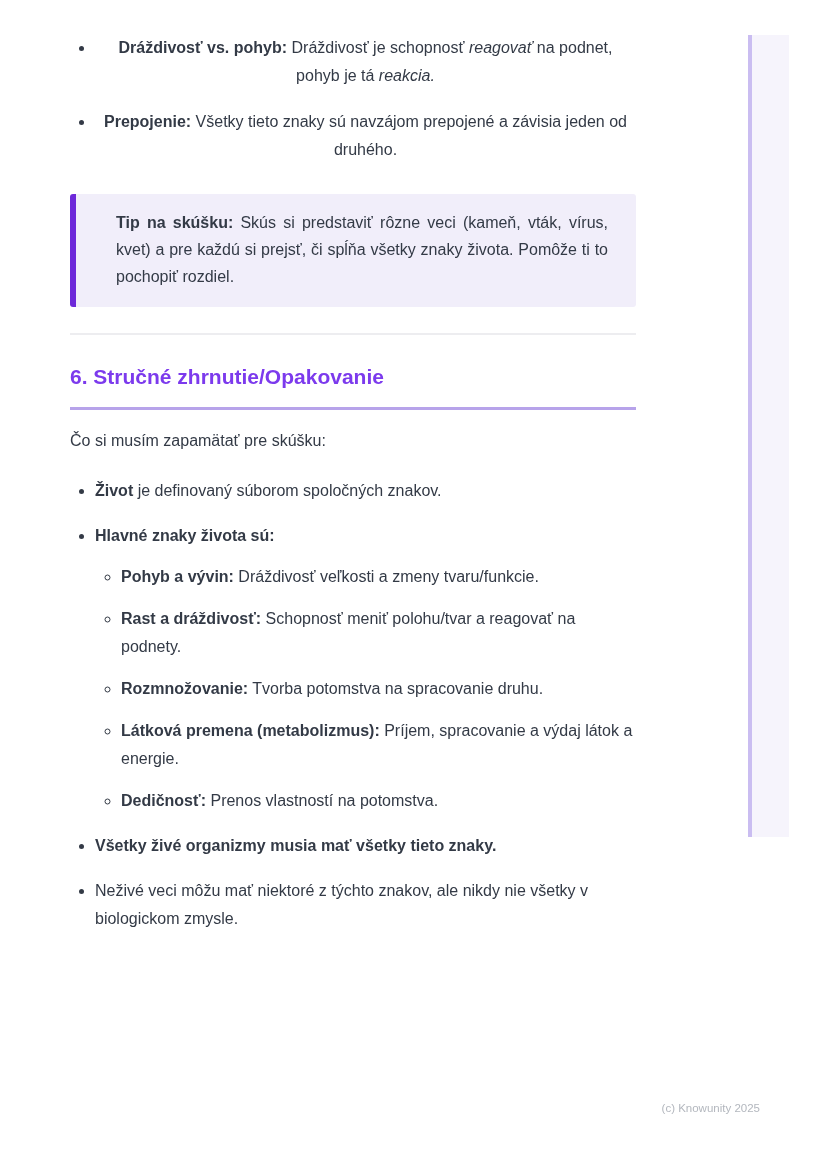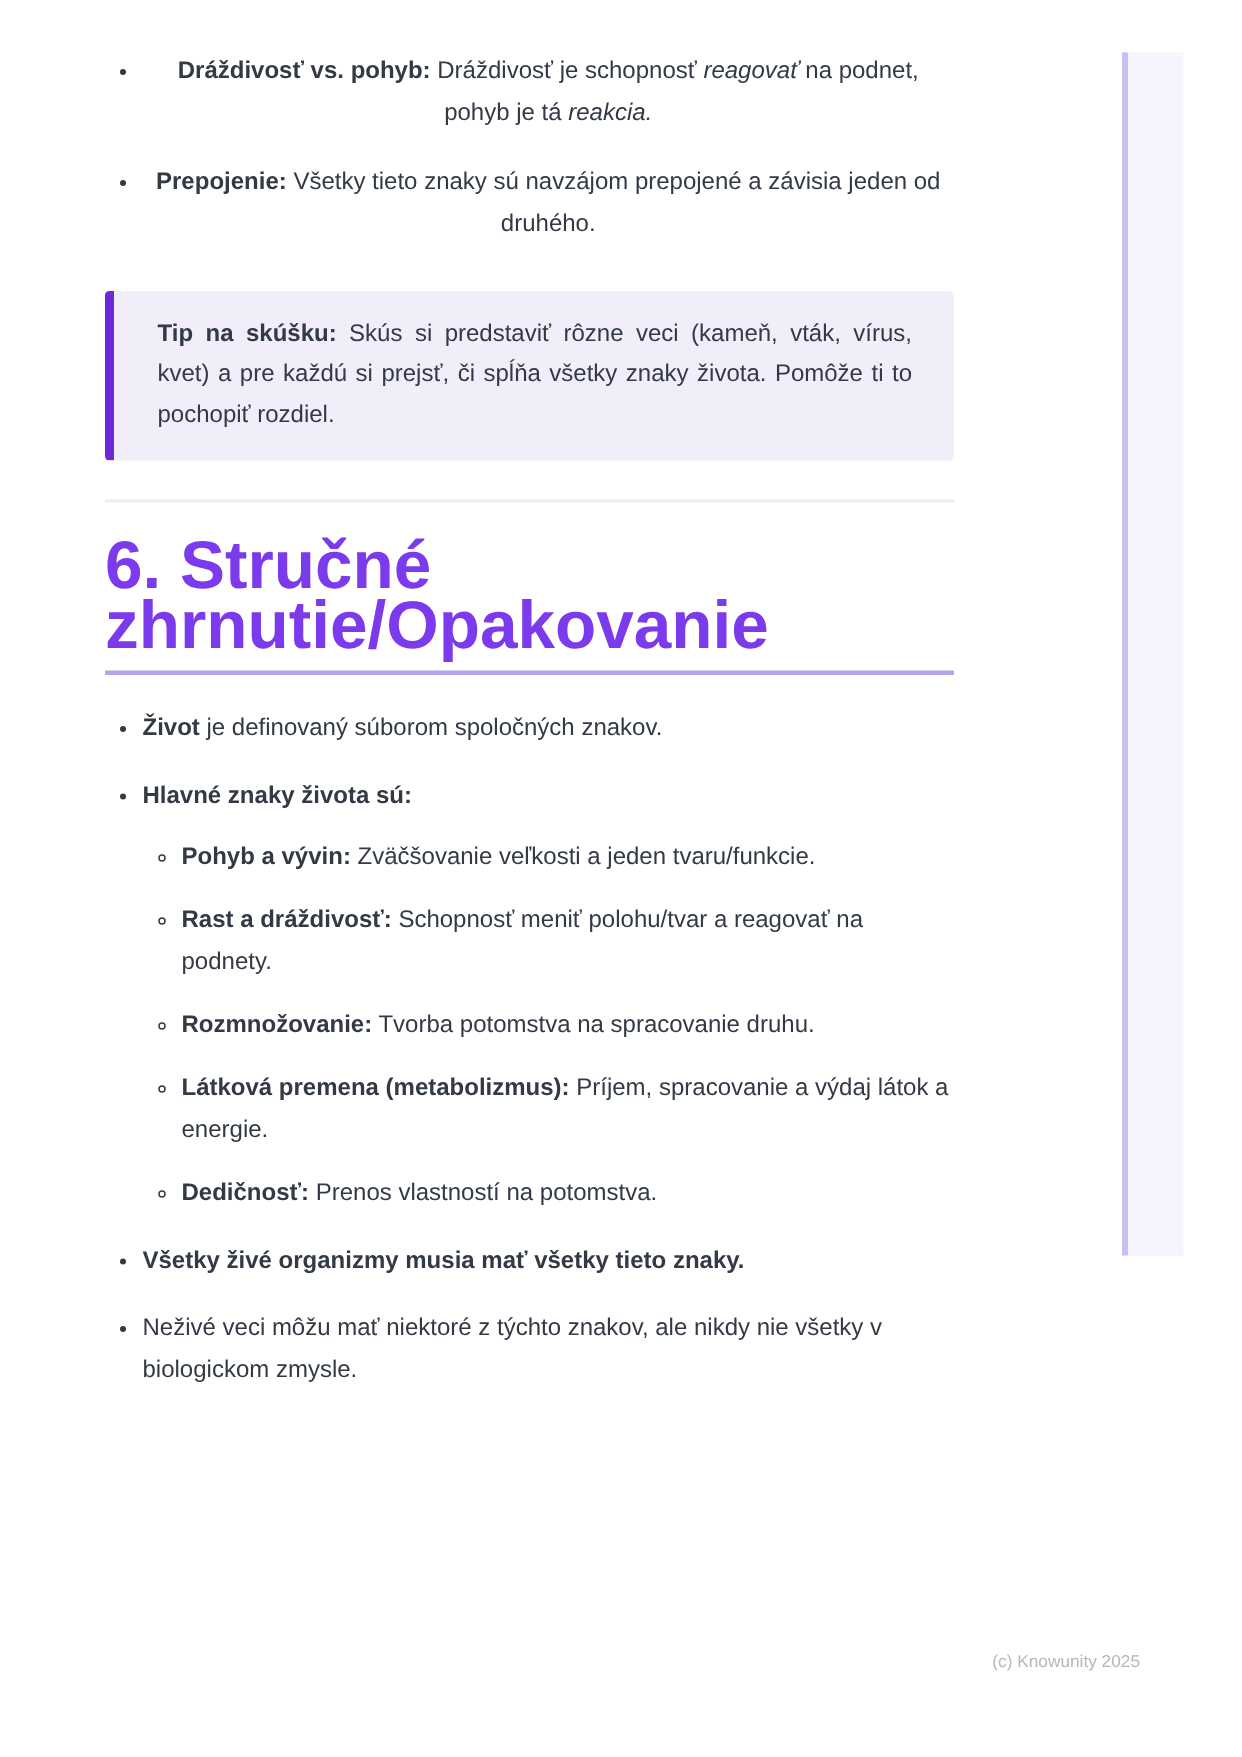--- a/index.html
+++ b/index.html
@@ -15,30 +15,30 @@
   }
   .b { font-weight:bold; }
   .i { font-style:italic; }
   ul { margin:0; padding-left:25px; list-style:disc; }
   ul.top-list > li { margin-bottom:18px;text-align:center; }
   .tip-box {
     margin-top:30px;
     background:#f1eefa;
     border-left:6px solid #6d28d9;
     border-radius:3px;
-    padding:15px 28px 17px 29px;
+    padding:15px 28px 17px 40px;
     text-align:justify;
     line-height:27px;
   }
   .divider {
     border:none; border-top:2px solid #ededf0;
     margin:26px 0 0 0;
   }
   .section-heading {
-    font-size:45px; line-height:40px; font-weight:bold;
+    font-size:21px; line-height:40px; font-weight:bold;
     color:#7c3aed;
     margin:22px 0 0 0;
     padding-bottom:10px;
     border-bottom:3px solid #b7a3ea;
   }
   .intro { margin:17px 0 0 0; }
   ul.summary-list { margin-top:22px; }
   ul.summary-list > li { margin-bottom:17px; }
   ul.sub-list { list-style:circle; padding-left:26px; margin-top:13px; }
   ul.sub-list > li { margin-bottom:14px; }
@@ -69,30 +69,31 @@
   </ul>
 
   <div class="tip-box">
     <span class="b">Tip na skúšku:</span><span> Skús si predstaviť rôzne veci (kameň, vták, vírus, kvet) a pre každú si prejsť, či spĺňa všetky znaky života. Pomôže ti to pochopiť rozdiel.</span>
   </div>
 
   <hr class="divider">
 
   <h1 class="section-heading">6. Stručné zhrnutie/Opakovanie</h1>
 
+  <p class="intro">Čo si musím zapamätať pre skúšku:</p>
 
   <ul class="summary-list">
     <li>
       <span class="b">Život</span><span> je definovaný súborom spoločných znakov.</span>
     </li>
     <li>
       <span class="b">Hlavné znaky života sú:</span>
       <ul class="sub-list">
         <li>
-          <span class="b">Pohyb a vývin:</span><span> Zväčšovanie veľkosti a jeden tvaru/funkcie.</span>
+          <span class="b">Pohyb a vývin:</span><span> Dráždivosť veľkosti a zmeny tvaru/funkcie.</span>
         </li>
         <li>
           <span class="b">Rast a dráždivosť:</span><span> Schopnosť meniť polohu/tvar a reagovať na podnety.</span>
         </li>
         <li>
           <span class="b">Rozmnožovanie:</span><span> Tvorba potomstva na spracovanie druhu.</span>
         </li>
         <li>
           <span class="b">Látková premena (metabolizmus):</span><span> Príjem, spracovanie a výdaj látok a energie.</span>
         </li>

